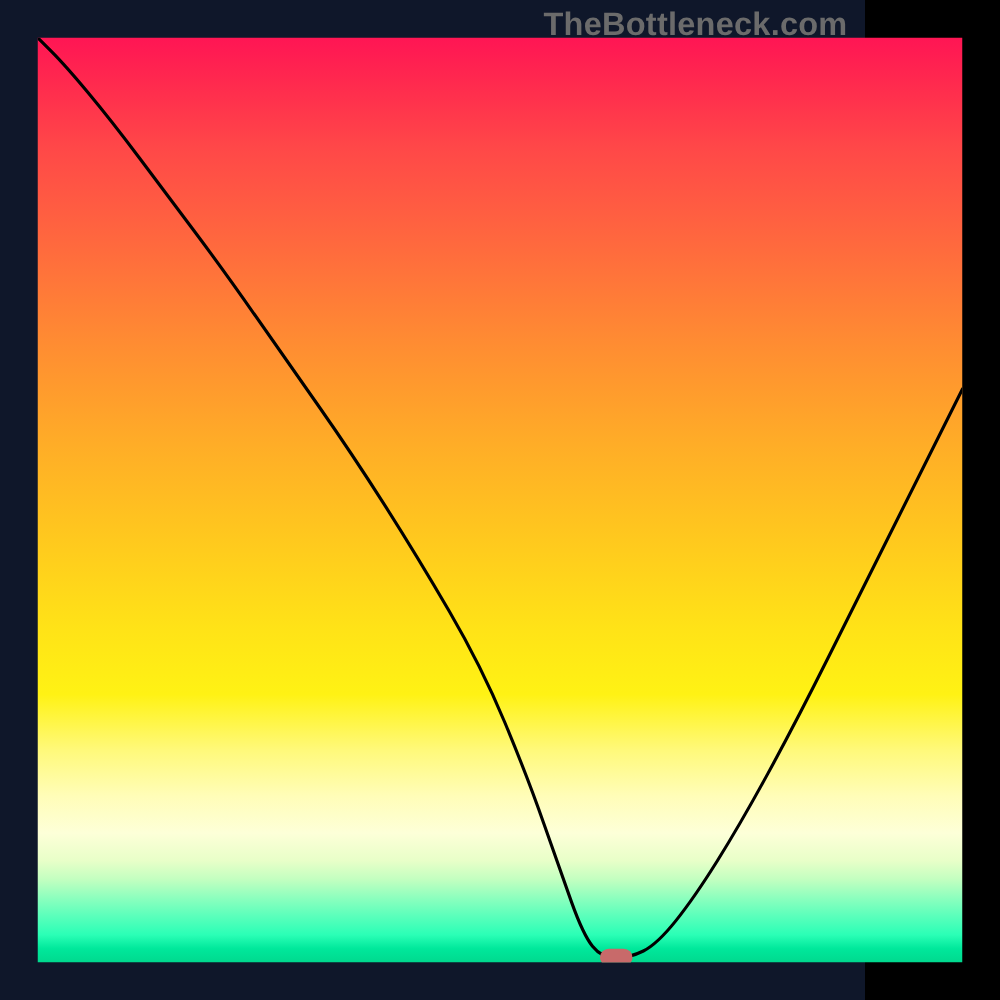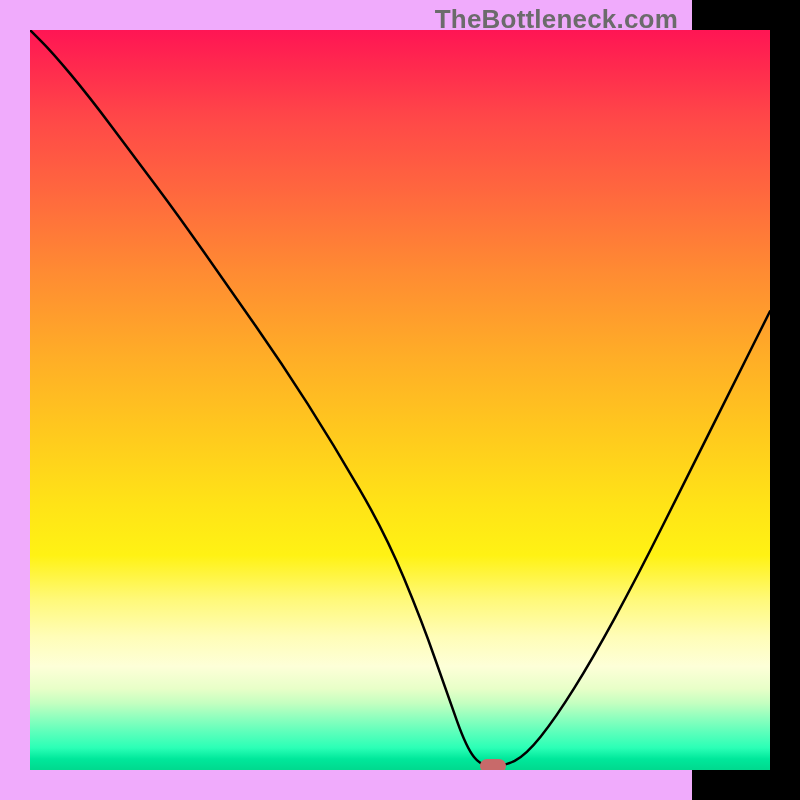--- a/index.html
+++ b/index.html
@@ -1,21 +1,21 @@
 <!DOCTYPE html>
 <html><head>
 <meta charset="utf-8">
 <style>
   * { margin: 0; padding: 0; box-sizing: border-box; }
   html, body { width: 800px; height: 800px; overflow: hidden; background: #000; }
   .frame {
     position: relative;
     width: 692px;
     height: 800px;
-    background: #f0abfc;
+    background: #0f172a;
   }
   .watermark {
     position: absolute;
     top: 4px;
     right: 14px;
     color: #6b6b6b;
     font-family: Arial, Helvetica, sans-serif;
     font-size: 26px;
     font-weight: 600;
     letter-spacing: 0.2px;

